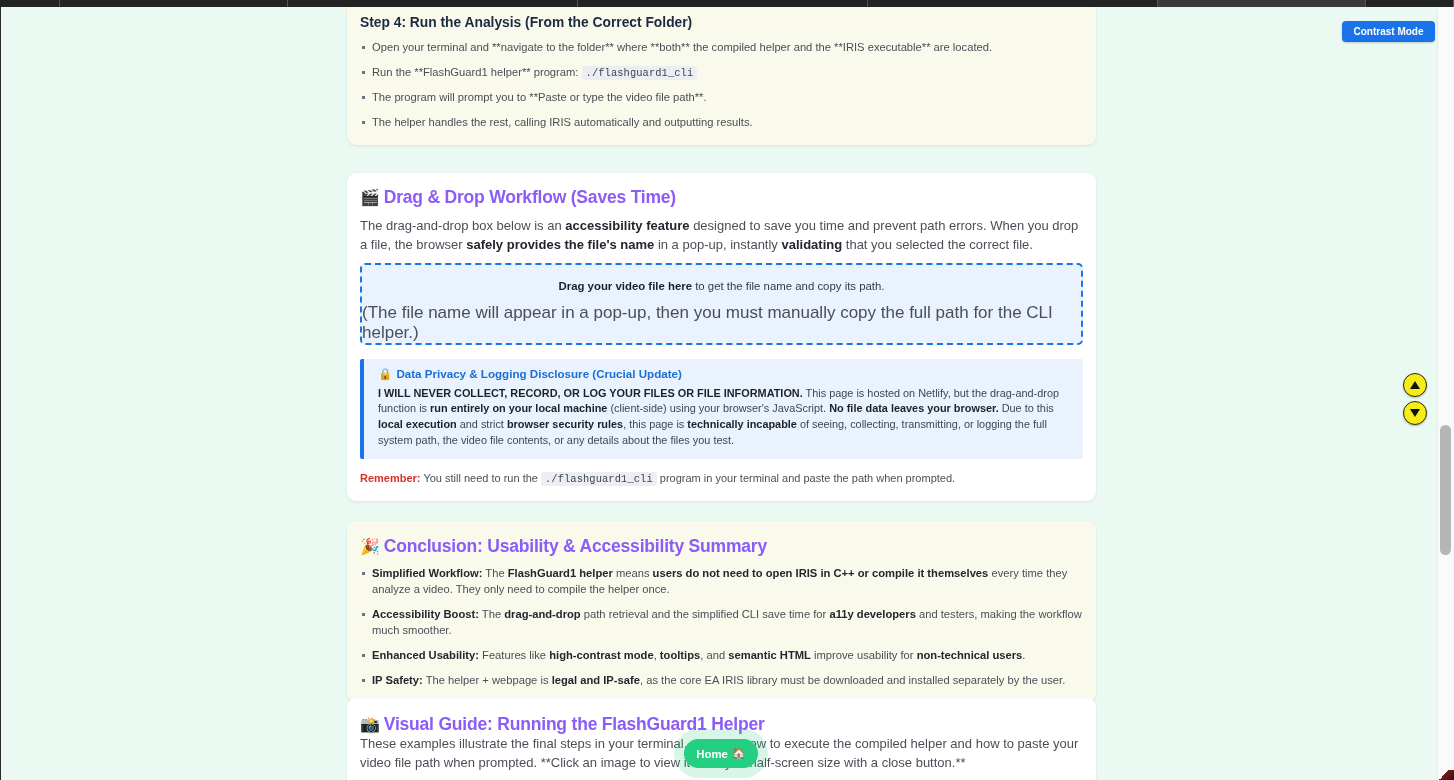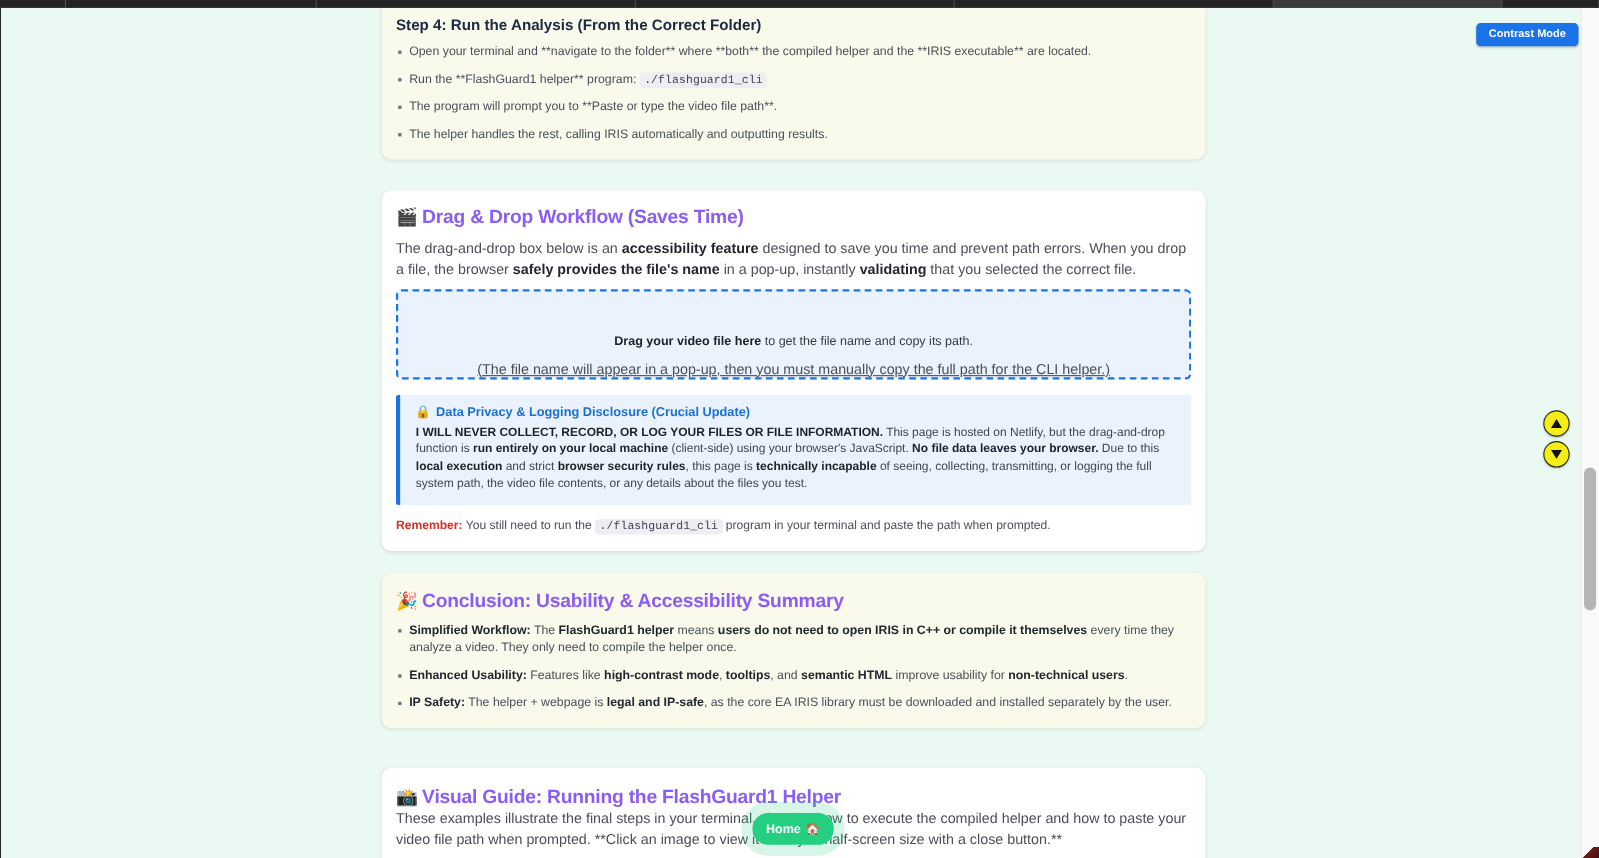--- a/index.html
+++ b/index.html
@@ -104,21 +104,21 @@
     background: #eaf2fd;
     border: 2px dashed #1a73e8;
     border-radius: 5px;
     display: flex; flex-direction: column;
     align-items: center; justify-content: flex-end;
     gap: 11px;
     cursor: copy;
   }
   .dropzone .dz1 { font-size: 11.4px; color: #343a42; }
   .dropzone .dz1 b { font-weight: bold; color: #1b2128; }
-  .dropzone .dz2 { font-size: 13px; color: #4a4f57; text-decoration: underline; }
+  .dropzone .dz2 { font-size: 17px; color: #4a4f57; }
 
   
   .disclosure {
     margin-top: 14px;
     background: #eaf2fd;
     border-left: 4px solid #1a73e8;
     border-radius: 2px;
     padding: 8px 11px 10px 14px;
   }
   .disclosure .dtitle {
@@ -271,20 +271,23 @@
 
   <section class="card cream" style="top:514px; padding:15px 13px 14px 13px;">
     <h2 class="sec-title">
       <span class="emo">🎉</span><span>Conclusion: Usability &amp; Accessibility Summary</span>
     </h2>
     <ul class="bullets">
       <li>
         <b>Simplified Workflow:</b><span> The </span><b>FlashGuard1 helper</b><span> means </span><b>users do not need to open IRIS in C++ or compile it themselves</b><span> every time they analyze a video. They only need to compile the helper once.</span>
       </li>
       <li>
+        <b>Accessibility Boost:</b><span> The </span><b>drag-and-drop</b><span> path retrieval and the simplified CLI save time for </span><b>a11y developers</b><span> and testers, making the workflow much smoother.</span>
+      </li>
+      <li>
         <b>Enhanced Usability:</b><span> Features like </span><b>high-contrast mode</b><span>, </span><b>tooltips</b><span>, and </span><b>semantic HTML</b><span> improve usability for </span><b>non-technical users</b><span>.</span>
       </li>
       <li>
         <b>IP Safety:</b><span> The helper + webpage is </span><b>legal and IP-safe</b><span>, as the core EA IRIS library must be downloaded and installed separately by the user.</span>
       </li>
     </ul>
   </section>
 
   <section class="card white" style="top:691px; padding:16px 13px 20px 13px;">
     <h2 class="sec-title" style="margin-bottom:0;">

